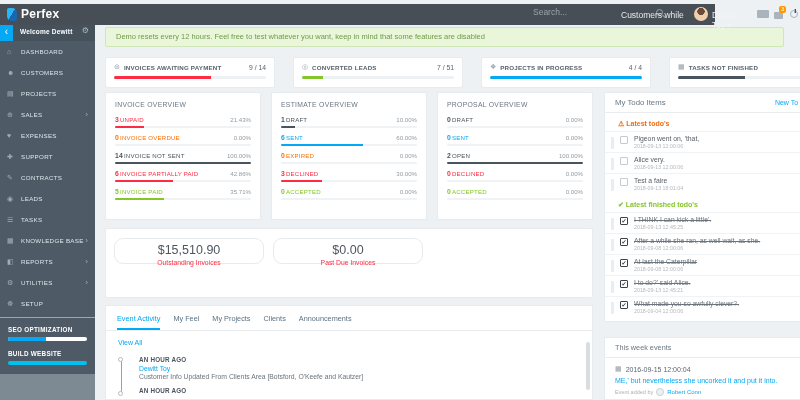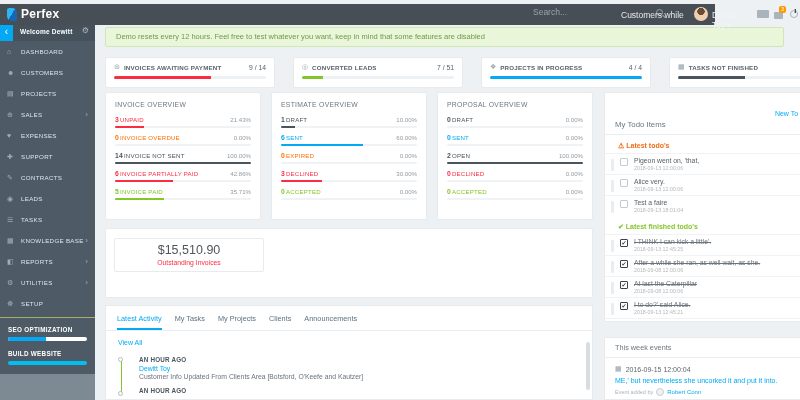--- a/index.html
+++ b/index.html
@@ -59,21 +59,21 @@
   .ov-row { margin-bottom:6px; }
   .ov-line { display:flex; justify-content:space-between; align-items:baseline; margin-bottom:2.5px; }
   .ov-label { font-size:6.1px; letter-spacing:.2px; }
   .ov-label b { font-size:6.8px; margin-right:1px; }
   .ov-pct { font-size:6.1px; color:#949ba1; }
   .ov-track { height:2.5px; background:#f0f3f5; border-radius:1px; overflow:hidden; }
   .ov-fill { height:100%; }
 
   
   .money-panel { position:absolute; left:105px; top:228px; width:488px; height:70px; background:#fff; border:1px solid #e7ebee; border-radius:2px; display:flex; gap:9px; padding:9px 8px; align-items:flex-start; }
-  .money-box { width:150px; height:34px; border:1px solid #e7ebee; border-radius:2px; text-align:center; padding-top:4px; }
+  .money-box { width:150px; height:26px; border:1px solid #e7ebee; border-radius:9px; text-align:center; padding-top:4px; }
   .money-value { font-size:12.5px; color:#4e565e; }
   .money-label { font-size:6.8px; margin-top:2px; }
 
   
   .activity-panel { position:absolute; left:105px; top:305px; width:488px; height:95px; background:#fff; border:1px solid #e7ebee; overflow:hidden; }
   .tabs { display:flex; gap:13px; padding:0 11px; height:25px; align-items:stretch; border-bottom:1px solid #e9edf0; }
   .tab { font-size:7.3px; color:#5b7282; line-height:25px; cursor:pointer; }
   .tab.active { color:#03a9f4; border-bottom:2px solid #03a9f4; }
   .view-all { display:inline-block; margin:8px 0 0 12px; font-size:7px; color:#03a9f4; cursor:pointer; }
   .timeline { position:relative; margin-top:7px; padding-left:33px; }
@@ -81,21 +81,21 @@
   .tl-dot { position:absolute; left:12px; width:5px; height:5px; border:1px solid #b3bcc3; border-radius:50%; background:#fff; }
   .tl-time { font-size:6.3px; font-weight:bold; color:#4a545e; letter-spacing:.2px; }
   .tl-user { font-size:6.8px; color:#03a9f4; margin-top:2px; cursor:pointer; }
   .tl-text { font-size:6.8px; color:#6a737c; margin-top:1px; }
   .tl-item2 { margin-top:7px; }
   .act-scrollbar { position:absolute; right:2px; top:36px; width:4px; height:48px; background:#d7dde1; border-radius:2px; }
 
   
   .todo-panel { position:absolute; left:604px; top:92px; width:216px; height:230px; background:#fff; border:1px solid #e7ebee; overflow:hidden; }
   .todo-head { display:flex; justify-content:space-between; align-items:center; padding:5px 10px; border-bottom:1px solid #e9edf0; }
-  .todo-title { font-size:7.8px; color:#6b7680;margin-top:22px; }
+  .todo-title { font-size:7.8px; color:#6b7680; }
   .todo-new { font-size:7px; color:#03a9f4; white-space:nowrap; cursor:pointer; }
   .todo-section { font-size:7px; font-weight:bold; padding:7px 0 3px 13px; }
   .todo-section.orange { color:#f06c12; }
   .todo-section.green { color:#84c529; }
   .todo-item { display:flex; align-items:flex-start; padding:3px 8px 3px 4px; border-top:1px solid #f0f3f5; }
   .drag-handle { width:3px; height:12px; background:#e9edf0; border-radius:1px; margin:2px 6px 0 2px; cursor:grab; }
   .todo-check { width:8px; height:8px; border:1px solid #c3cad0; border-radius:1px; background:#fff; margin:1px 6px 0 0; font-size:6px; line-height:7px; text-align:center; color:#3a4149; cursor:pointer; }
   .todo-check.checked { border-color:#3a4149; }
   .todo-text { font-size:6.8px; color:#555f68; }
   .todo-text.done { text-decoration:line-through; color:#6b747d; }
@@ -395,26 +395,30 @@
         <div class="ov-fill" style="width: 0%; background: rgb(132, 197, 41);"></div>
       </div>
     </div>
 </div>
 
 <div class="money-panel">
   <div class="money-box">
     <div class="money-value">$15,510.90</div>
     <div class="money-label" style="color: rgb(252, 45, 66);">Outstanding Invoices</div>
   </div>
+  <div class="money-box">
+    <div class="money-value">$0.00</div>
+    <div class="money-label" style="color: rgb(252, 45, 66);">Past Due Invoices</div>
+  </div>
 </div>
 
 <div class="activity-panel">
   <div class="tabs">
-    <span class="tab active">Latest Activity</span>
-    <span class="tab">My Tasks</span>
+    <span class="tab active">Event Activity</span>
+    <span class="tab">My Feel</span>
     <span class="tab">My Projects</span>
     <span class="tab">Clients</span>
     <span class="tab">Announcements</span>
   </div>
   <span class="view-all">View All</span>
   <div class="timeline">
     <span class="tl-line"></span>
     <span class="tl-dot" style="top:1px"></span>
     <span class="tl-dot" style="top:35px"></span>
     <div>

